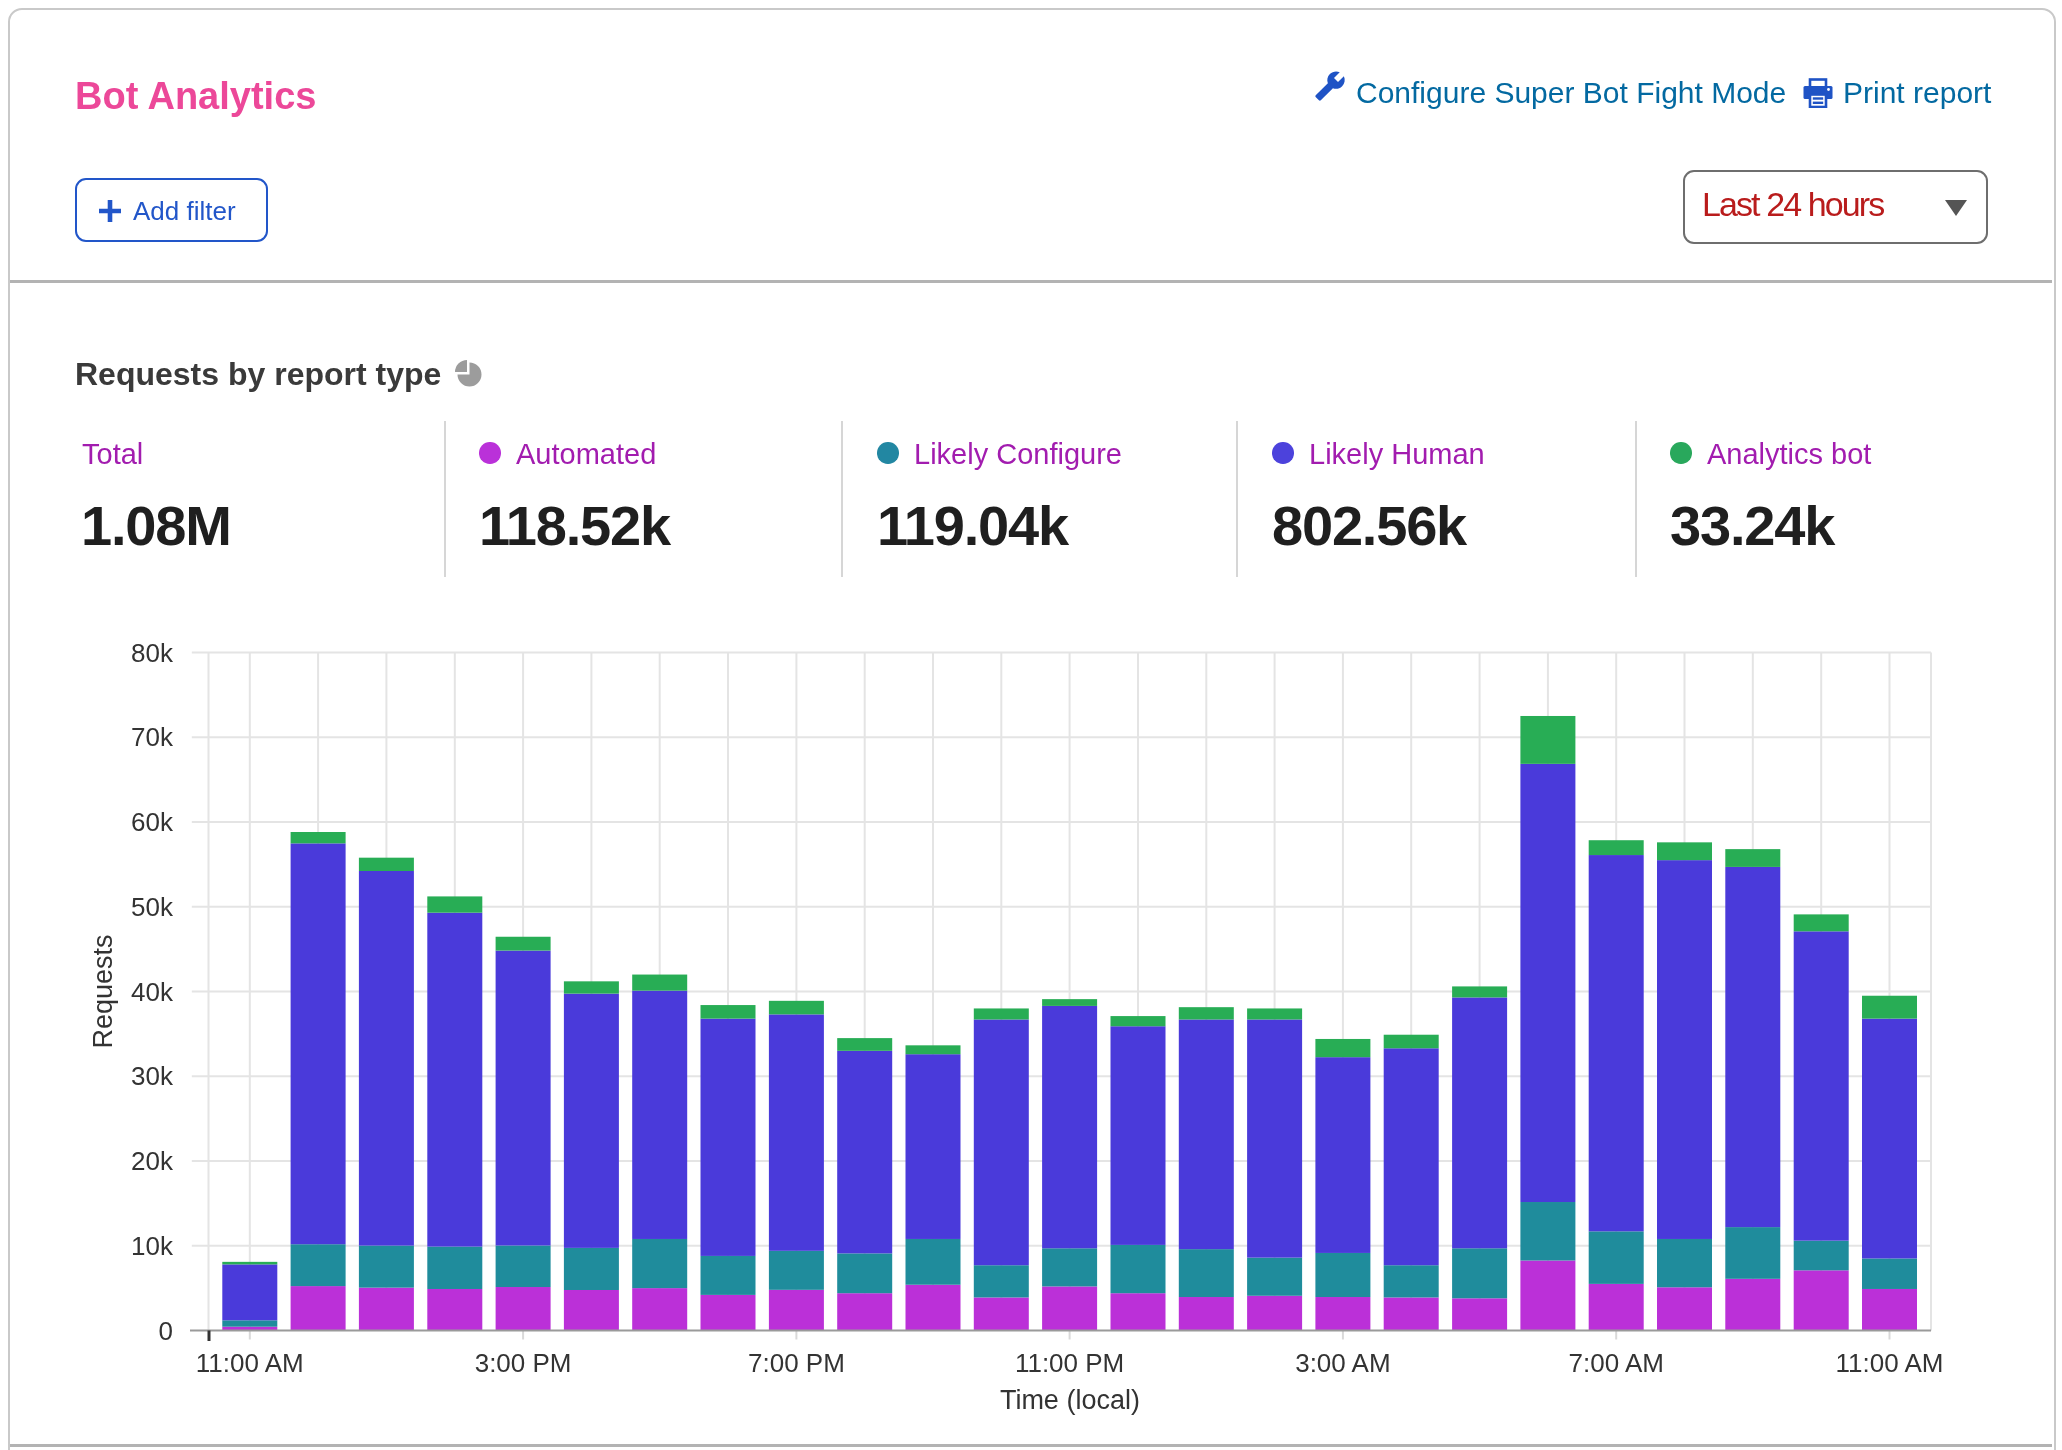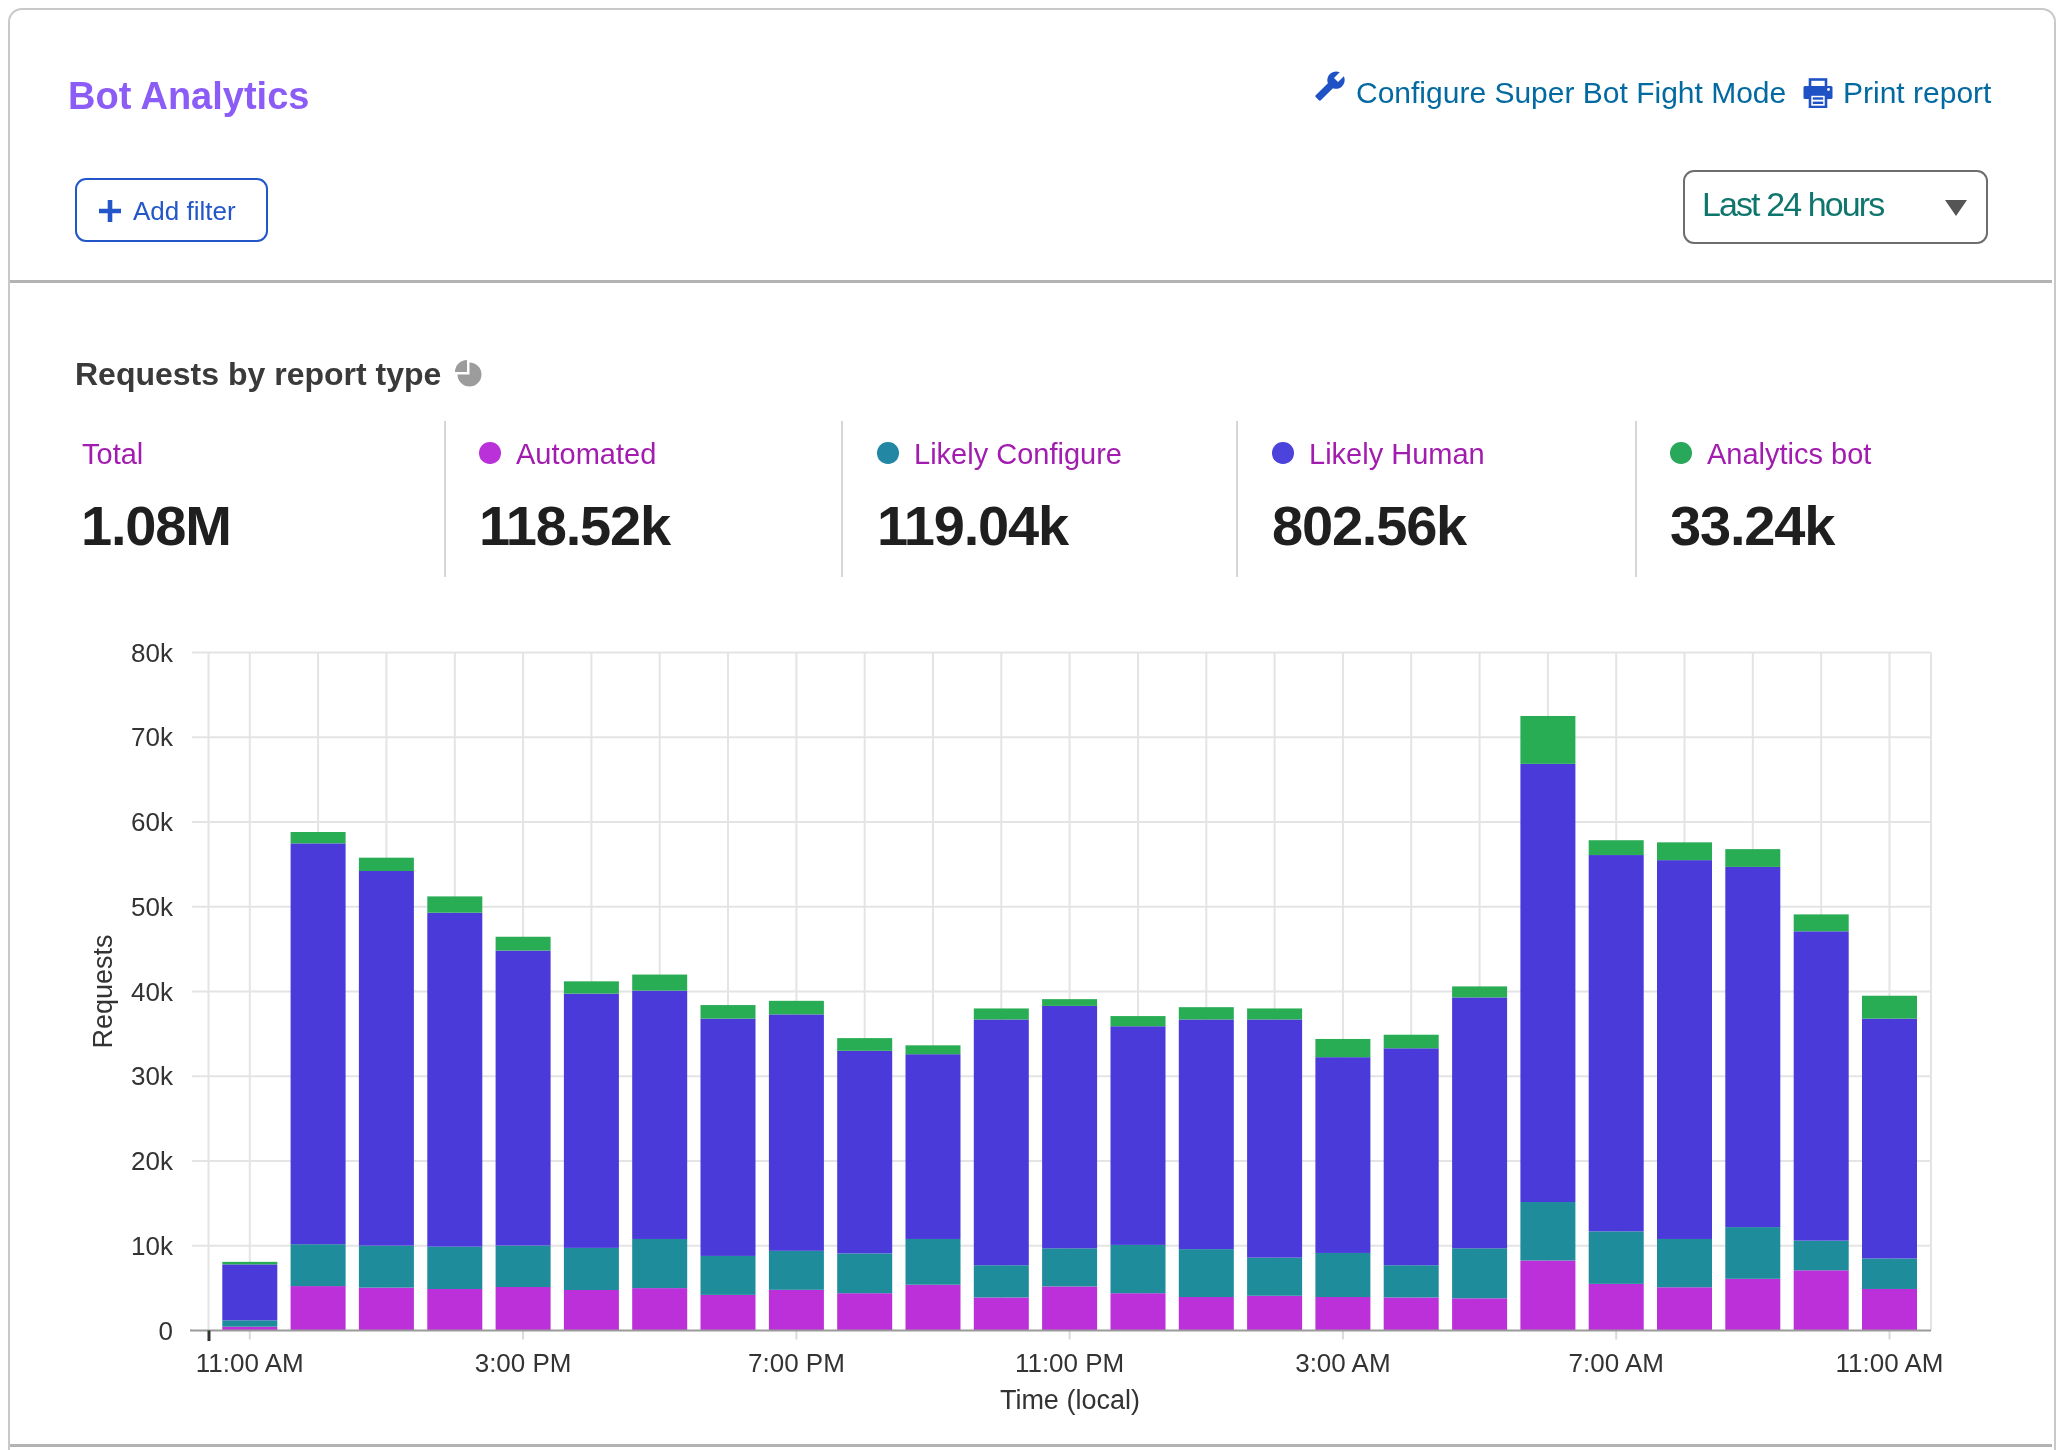--- a/index.html
+++ b/index.html
@@ -1,24 +1,24 @@
 <!DOCTYPE html>
 <html><head>
 <meta charset="utf-8">
 <style>
   html,body {margin:0;padding:0}
   body {width:2062px;height:1450px;background:#fff;font-family:"Liberation Sans",sans-serif;position:relative;overflow:hidden}
   .card {position:absolute;left:8px;top:8px;width:2044px;height:1500px;border:2px solid #c9c9c9;border-radius:14px;background:#fff}
   .hdiv {position:absolute;left:10px;width:2042px;height:2.5px;background:#b3b3b3}
-  .title {position:absolute;left:68px;top:75px;font-size:38px;font-weight:bold;color:#8b5cf6}
+  .title {position:absolute;left:75px;top:75px;font-size:38px;font-weight:bold;color:#ec4899}
   .link {position:absolute;top:76px;font-size:30px;color:#0369a1}
   .btn {position:absolute;box-sizing:border-box;left:75px;top:178px;width:193px;height:64px;border:2.5px solid #2256c9;border-radius:11px}
   .btn span {position:absolute;left:56px;top:16px;font-size:26px;color:#2256c9}
   .sel {position:absolute;box-sizing:border-box;left:1683px;top:170px;width:305px;height:74px;border:2px solid #6e6e6e;border-radius:11px}
-  .sel span {position:absolute;left:17px;top:13px;font-size:34px;color:#0f766e;letter-spacing:-1.9px}
+  .sel span {position:absolute;left:17px;top:13px;font-size:34px;color:#b91c1c;letter-spacing:-1.9px}
   .caret {position:absolute;right:19px;top:28px;width:0;height:0;border-left:11.5px solid transparent;border-right:11.5px solid transparent;border-top:16px solid #555}
   .h2 {position:absolute;left:75px;top:356px;font-size:32px;font-weight:bold;color:#3a3a3a}
   .dot {position:absolute;top:442px;width:21.5px;height:21.5px;border-radius:50%}
   .slab {position:absolute;top:438px;font-size:29px;color:#a21caf}
   .sval {position:absolute;top:493px;font-size:56px;font-weight:bold;color:#1f1f1f;letter-spacing:-1.2px}
   .vdiv {position:absolute;top:421px;width:2px;height:156px;background:#d6d6d6}
 </style>
 </head>
 <body>
 <div class="card"></div>

